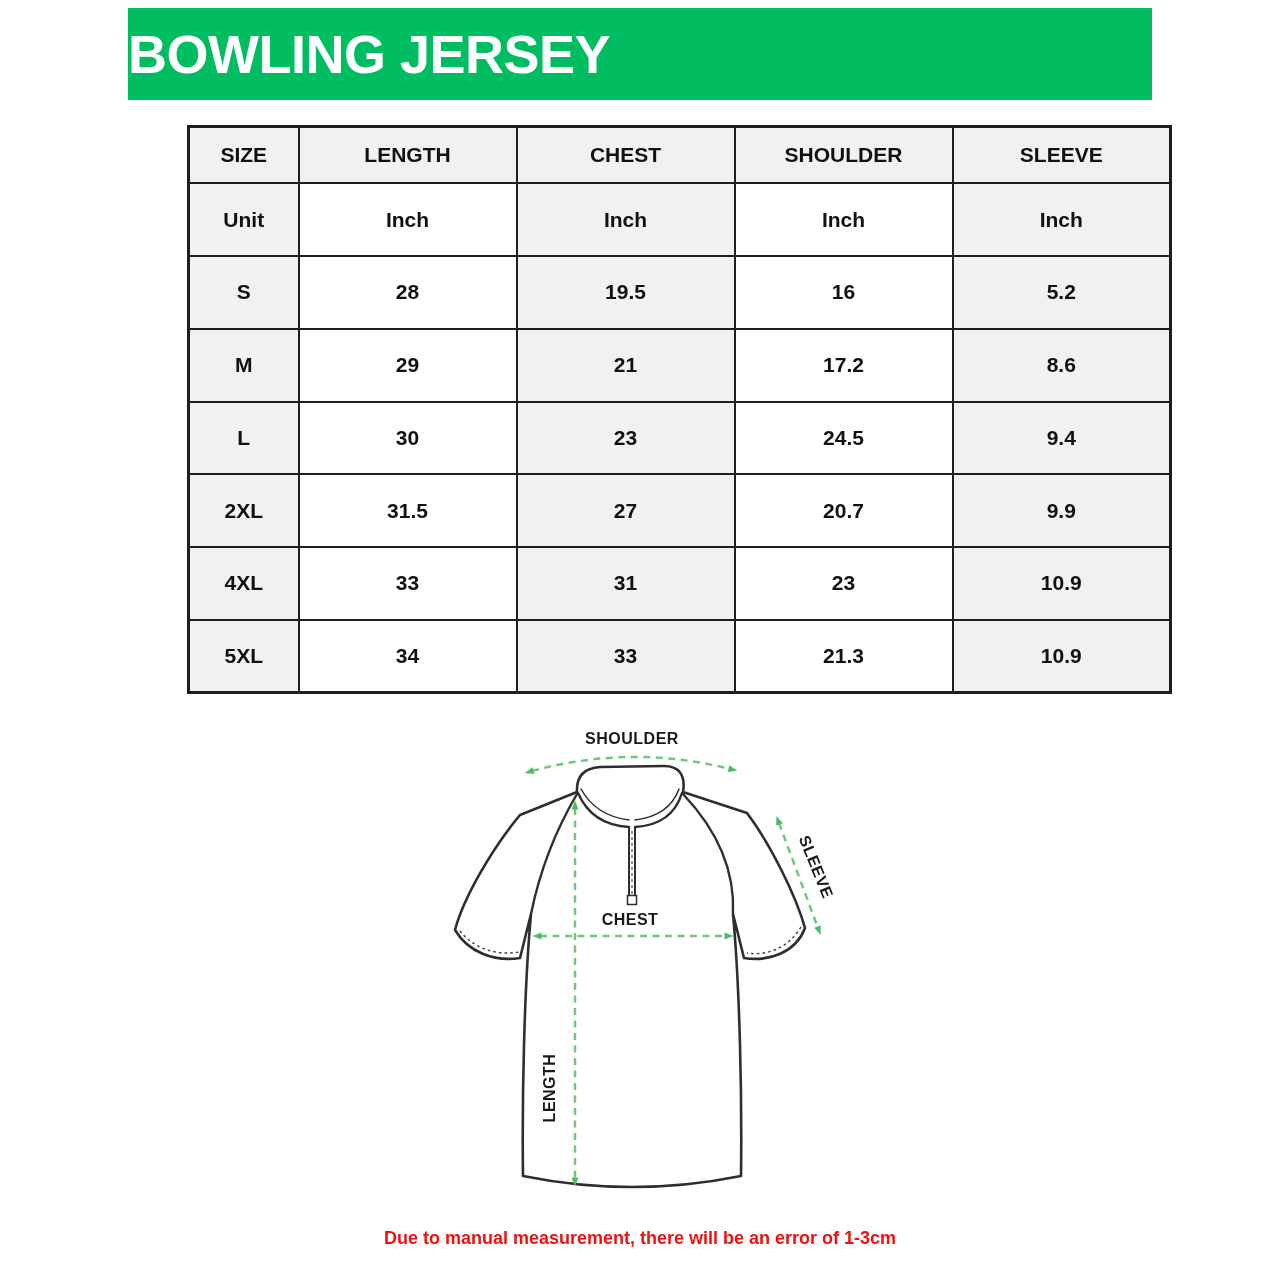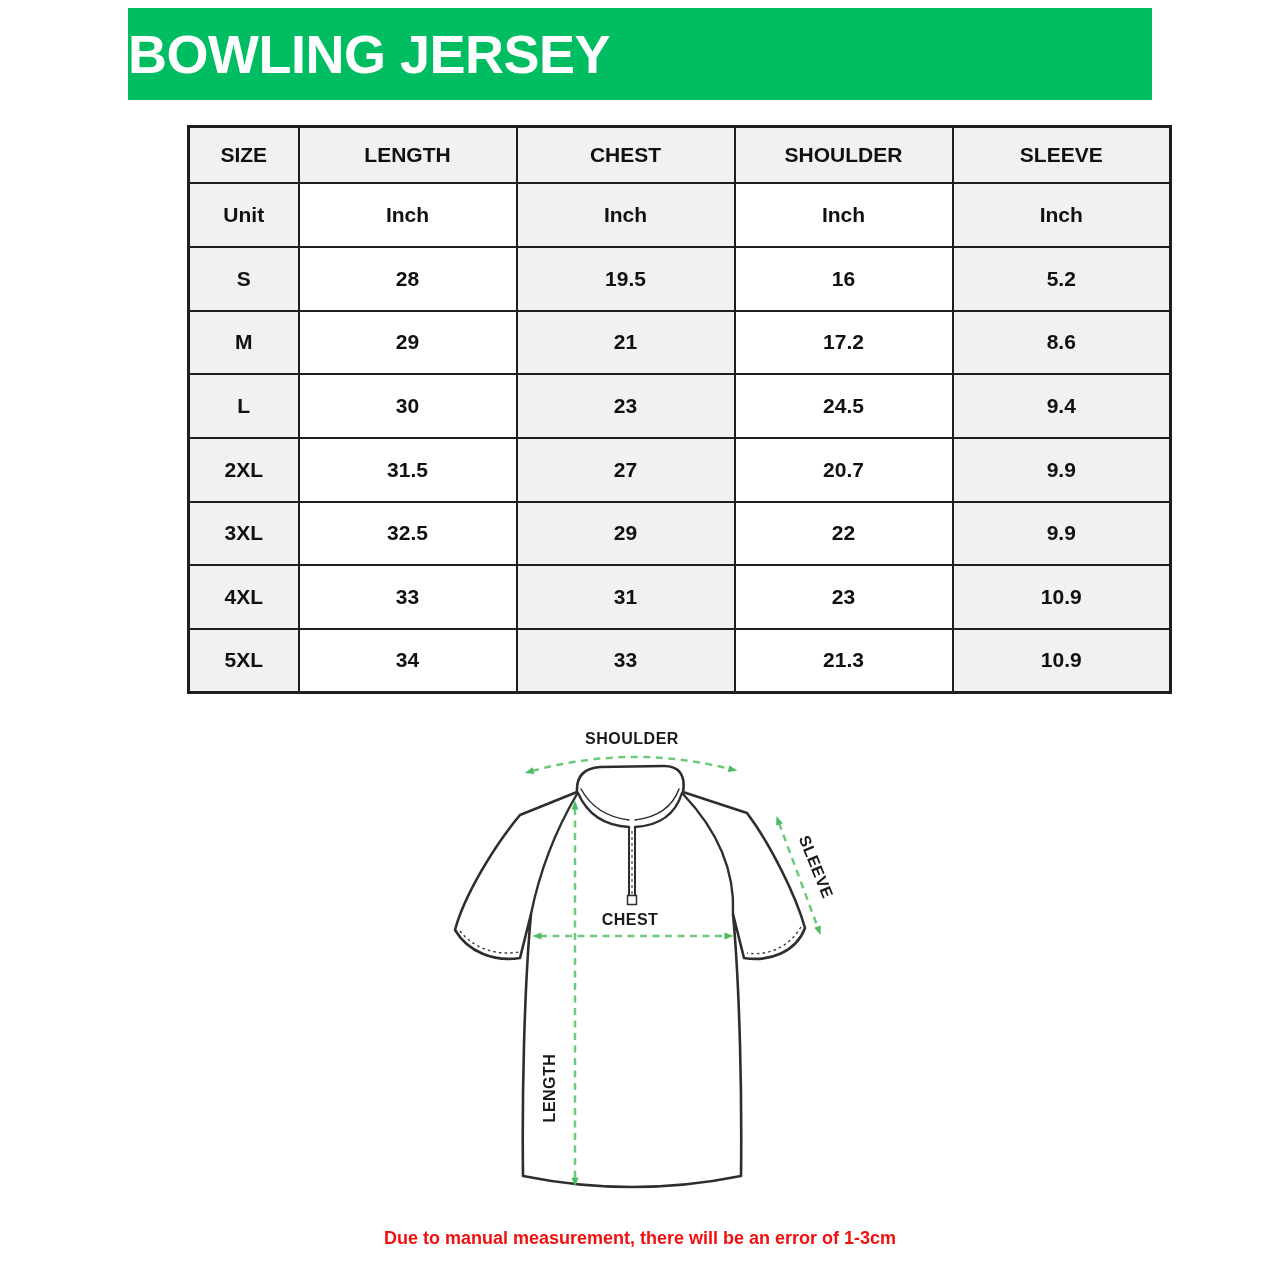--- a/index.html
+++ b/index.html
@@ -116,27 +116,20 @@
         <td class="cw">30</td>
         <td class="cg">23</td>
         <td class="cw">24.5</td>
         <td class="cg">9.4</td>
       </tr>
       <tr>
         <td class="cg">2XL</td>
         <td class="cw">31.5</td>
         <td class="cg">27</td>
         <td class="cw">20.7</td>
-        <td class="cg">9.9</td>
-      </tr>
-      <tr>
-        <td class="cg">3XL</td>
-        <td class="cw">32.5</td>
-        <td class="cg">29</td>
-        <td class="cw">22</td>
         <td class="cg">9.9</td>
       </tr>
       <tr>
         <td class="cg">4XL</td>
         <td class="cw">33</td>
         <td class="cg">31</td>
         <td class="cw">23</td>
         <td class="cg">10.9</td>
       </tr>
       <tr>

